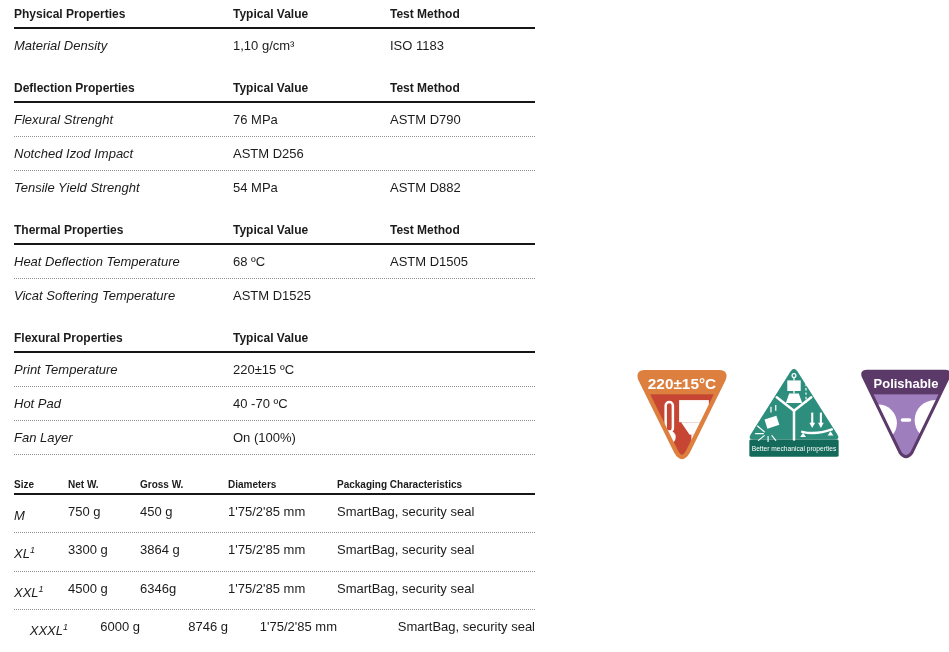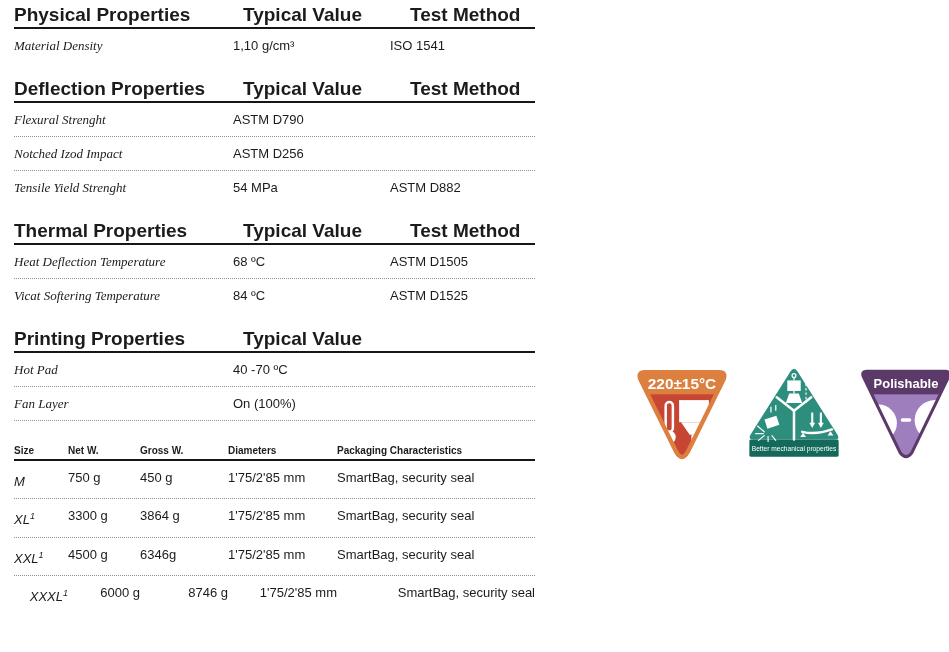--- a/index.html
+++ b/index.html
@@ -9,30 +9,30 @@
     background: #ffffff; color: #1b1b1b;
     font-family: "Liberation Sans", sans-serif;
   }
   .tables { position: absolute; left: 14px; top: 6px; width: 521px; }
 
   .psec { margin-bottom: 18px; }
   .sec-head {
     display: grid; grid-template-columns: 219px 157px 1fr;
     align-items: end; padding-bottom: 4px;
     border-bottom: 2.5px solid #161616;
-    font-weight: bold; font-size: 19px; line-height: 17px; gap: 10px;
+    font-weight: bold; font-size: 12px; line-height: 17px;
   }
   .prow {
     display: grid; grid-template-columns: 219px 157px 1fr;
     padding: 9px 0 8px; font-size: 13px; line-height: 16px;
     border-bottom: 1px dotted #8f8f8f;
   }
   .psec .prow:last-child { border-bottom: none; }
   .psec.dotted-last .prow:last-child { border-bottom: 1px dotted #8f8f8f; }
-  .prop-name { font-style: italic; font-family: Liberation Serif, serif; }
+  .prop-name { font-style: italic; }
 
   .size-sec { margin-top: 21px; }
   .size-head {
     display: grid; grid-template-columns: 54px 72px 88px 109px 1fr;
     align-items: end; padding-bottom: 0;
     border-bottom: 2.5px solid #161616;
     font-weight: bold; font-size: 10px; line-height: 17px;
   }
   .size-row {
     display: grid; grid-template-columns: 54px 72px 88px 109px 1fr;
@@ -56,32 +56,33 @@
 
   <section class="psec">
     <div class="sec-head">
       <span>Physical Properties</span>
       <span>Typical Value</span>
       <span>Test Method</span>
     </div>
     <div class="prow">
       <span class="prop-name">Material Density</span>
       <span>1,10 g/cm³</span>
-      <span>ISO 1541</span>
+      <span>ISO 1183</span>
     </div>
   </section>
 
   <section class="psec">
     <div class="sec-head">
       <span>Deflection Properties</span>
       <span>Typical Value</span>
       <span>Test Method</span>
     </div>
     <div class="prow">
       <span class="prop-name">Flexural Strenght</span>
+      <span>76 MPa</span>
       <span>ASTM D790</span>
     </div>
     <div class="prow">
       <span class="prop-name">Notched Izod Impact</span>
       <span>ASTM D256</span>
     </div>
     <div class="prow">
       <span class="prop-name">Tensile Yield Strenght</span>
       <span>54 MPa</span>
       <span>ASTM D882</span>
@@ -94,29 +95,33 @@
       <span>Typical Value</span>
       <span>Test Method</span>
     </div>
     <div class="prow">
       <span class="prop-name">Heat Deflection Temperature</span>
       <span>68 ºC</span>
       <span>ASTM D1505</span>
     </div>
     <div class="prow">
       <span class="prop-name">Vicat Softering Temperature</span>
-      <span>84 ºC</span>
       <span>ASTM D1525</span>
     </div>
   </section>
 
   <section class="psec dotted-last">
     <div class="sec-head">
-      <span>Printing Properties</span>
-      <span>Typical Value</span>
+      <span>Flexural Properties</span>
+      <span>Typical Value</span>
+      <span></span>
+    </div>
+    <div class="prow">
+      <span class="prop-name">Print Temperature</span>
+      <span>220±15 ºC</span>
       <span></span>
     </div>
     <div class="prow">
       <span class="prop-name">Hot Pad</span>
       <span>40 -70 ºC</span>
       <span></span>
     </div>
     <div class="prow">
       <span class="prop-name">Fan Layer</span>
       <span>On (100%)</span>

